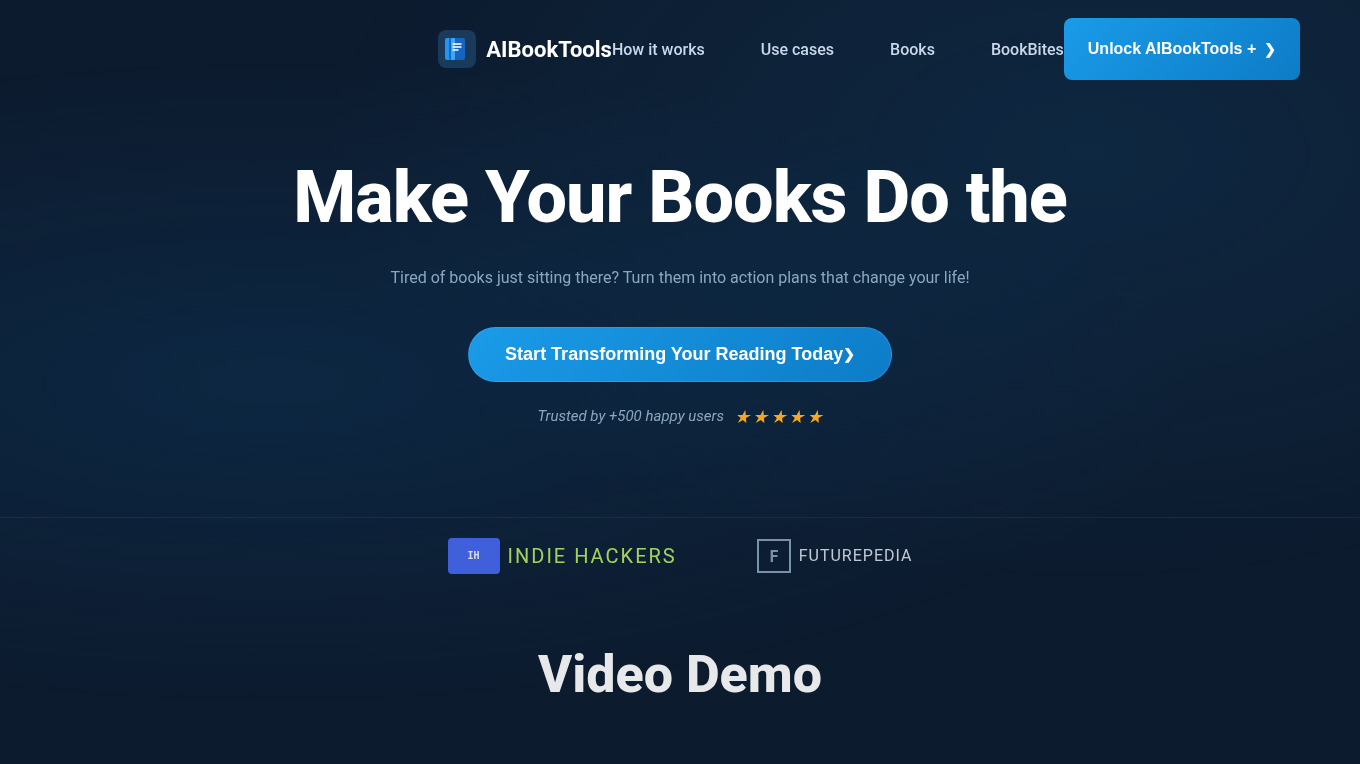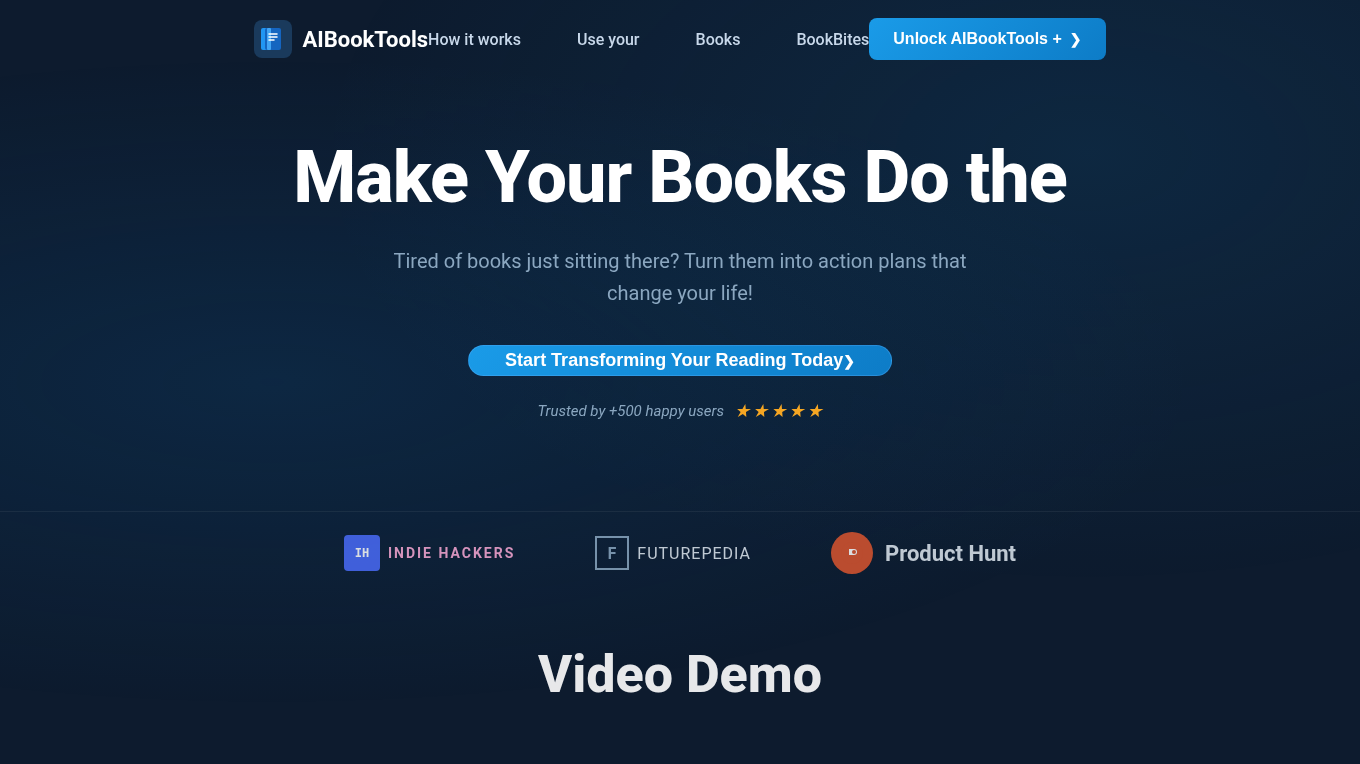--- a/index.html
+++ b/index.html
@@ -14,21 +14,21 @@
       color: #ffffff;
       min-height: 764px;
       width: 1360px;
       overflow-x: hidden;
     }
 
     
     nav {
       display: flex;
       align-items: center;
-      justify-content: center;
+      justify-content: flex-end;
       padding: 18px 60px;
       position: relative;
       z-index: 10;
     }
 
     .logo-area {
       display: flex;
       align-items: center;
       gap: 10px;
     }
@@ -57,21 +57,21 @@
       font-size: 16px;
       font-weight: 500;
       cursor: pointer;
     }
 
     .unlock-btn {
       background: linear-gradient(135deg, #1a9be8, #0d7cc7);
       color: #ffffff;
       border: none;
       border-radius: 8px;
-      padding: 12px 24px;
+      padding: 22px 24px;
       font-size: 16px;
       font-weight: 600;
       cursor: pointer;
       display: flex;
       align-items: center;
       gap: 8px;
     }
 
     .unlock-btn .chevron {
       font-size: 14px;
@@ -90,35 +90,35 @@
     .hero-title {
       font-size: 72px;
       font-weight: 800;
       line-height: 1.1;
       max-width: 900px;
       color: #ffffff;
       letter-spacing: -1px;
     }
 
     .hero-subtitle {
-      font-size: 20px;
+      font-size: 16px;
       color: #8ba7c0;
       max-width: 620px;
       margin-top: 28px;
       line-height: 1.6;
       font-weight: 400;
     }
 
     .cta-btn {
       margin-top: 36px;
       background: linear-gradient(135deg, #1a9be8, #0d7cc7);
       color: #ffffff;
       border: none;
       border-radius: 30px;
-      padding: 4px 36px;
+      padding: 16px 36px;
       font-size: 18px;
       font-weight: 600;
       cursor: pointer;
       display: flex;
       align-items: center;
       border: 1.5px solid rgba(100, 180, 255, 0.3);
     }
 
     .cta-btn .chevron {
       font-size: 14px;
@@ -162,38 +162,38 @@
       opacity: 0.85;
     }
 
     .ih-logo {
       display: flex;
       align-items: center;
       gap: 8px;
     }
 
     .ih-badge {
-      width: 36px;
+      width: 52px;
       height: 36px;
       background: #4a6cf7;
       border-radius: 4px;
       display: flex;
       align-items: center;
       justify-content: center;
       font-weight: 900;
-      font-size: 12px;
+      font-size: 10px;
       color: white;
       font-family: monospace;
     }
 
     .ih-text {
-      font-size: 14px;
-      font-weight: 700;
+      font-size: 20px;
+      font-weight: 400;
       letter-spacing: 2px;
-      color: #f9a8d4;
+      color: #bef264;
     }
 
     .futurepedia-logo {
       display: flex;
       align-items: center;
       gap: 8px;
     }
 
     .futurepedia-text {
       font-size: 16px;
@@ -277,21 +277,21 @@
         <path d="M15 14h8M15 17h8M15 20h5" stroke="white" stroke-width="1.5" stroke-linecap="round"></path>
       </svg>
       <span class="logo-text">AIBookTools</span>
     </div>
 
     <ul class="nav-links">
       <li>
         <a>How it works</a>
       </li>
       <li>
-        <a>Use your</a>
+        <a>Use cases</a>
       </li>
       <li>
         <a>Books</a>
       </li>
       <li>
         <a>BookBites</a>
       </li>
     </ul>
 
     <button class="unlock-btn">
@@ -336,30 +336,18 @@
     <div class="partner-item">
       <div class="futurepedia-logo">
         <svg width="34" height="34" viewBox="0 0 34 34">
           <rect x="1" y="1" width="32" height="32" stroke="#8ba7c0" stroke-width="2" fill="none"></rect>
           <text x="17" y="23" text-anchor="middle" fill="#8ba7c0" font-size="16" font-weight="bold" font-family="monospace">F</text>
         </svg>
         <span class="futurepedia-text">FUTUREPEDIA</span>
       </div>
     </div>
 
-    <div class="partner-item">
-      <div class="ph-logo">
-        <div class="ph-badge">
-          <svg width="22" height="22" viewBox="0 0 22 22">
-            <circle cx="11" cy="11" r="11" fill="#da552f"></circle>
-            <path d="M8 7h5a3 3 0 010 6H8V7z" fill="white"></path>
-            <circle cx="13" cy="10" r="2" fill="#da552f"></circle>
-          </svg>
-        </div>
-        <span class="ph-text">Product Hunt</span>
-      </div>
-    </div>
   </div>
 
   <div class="video-demo">
     <h2 class="video-demo-title">Video Demo</h2>
   </div>
 </div>
 
 </body></html>

